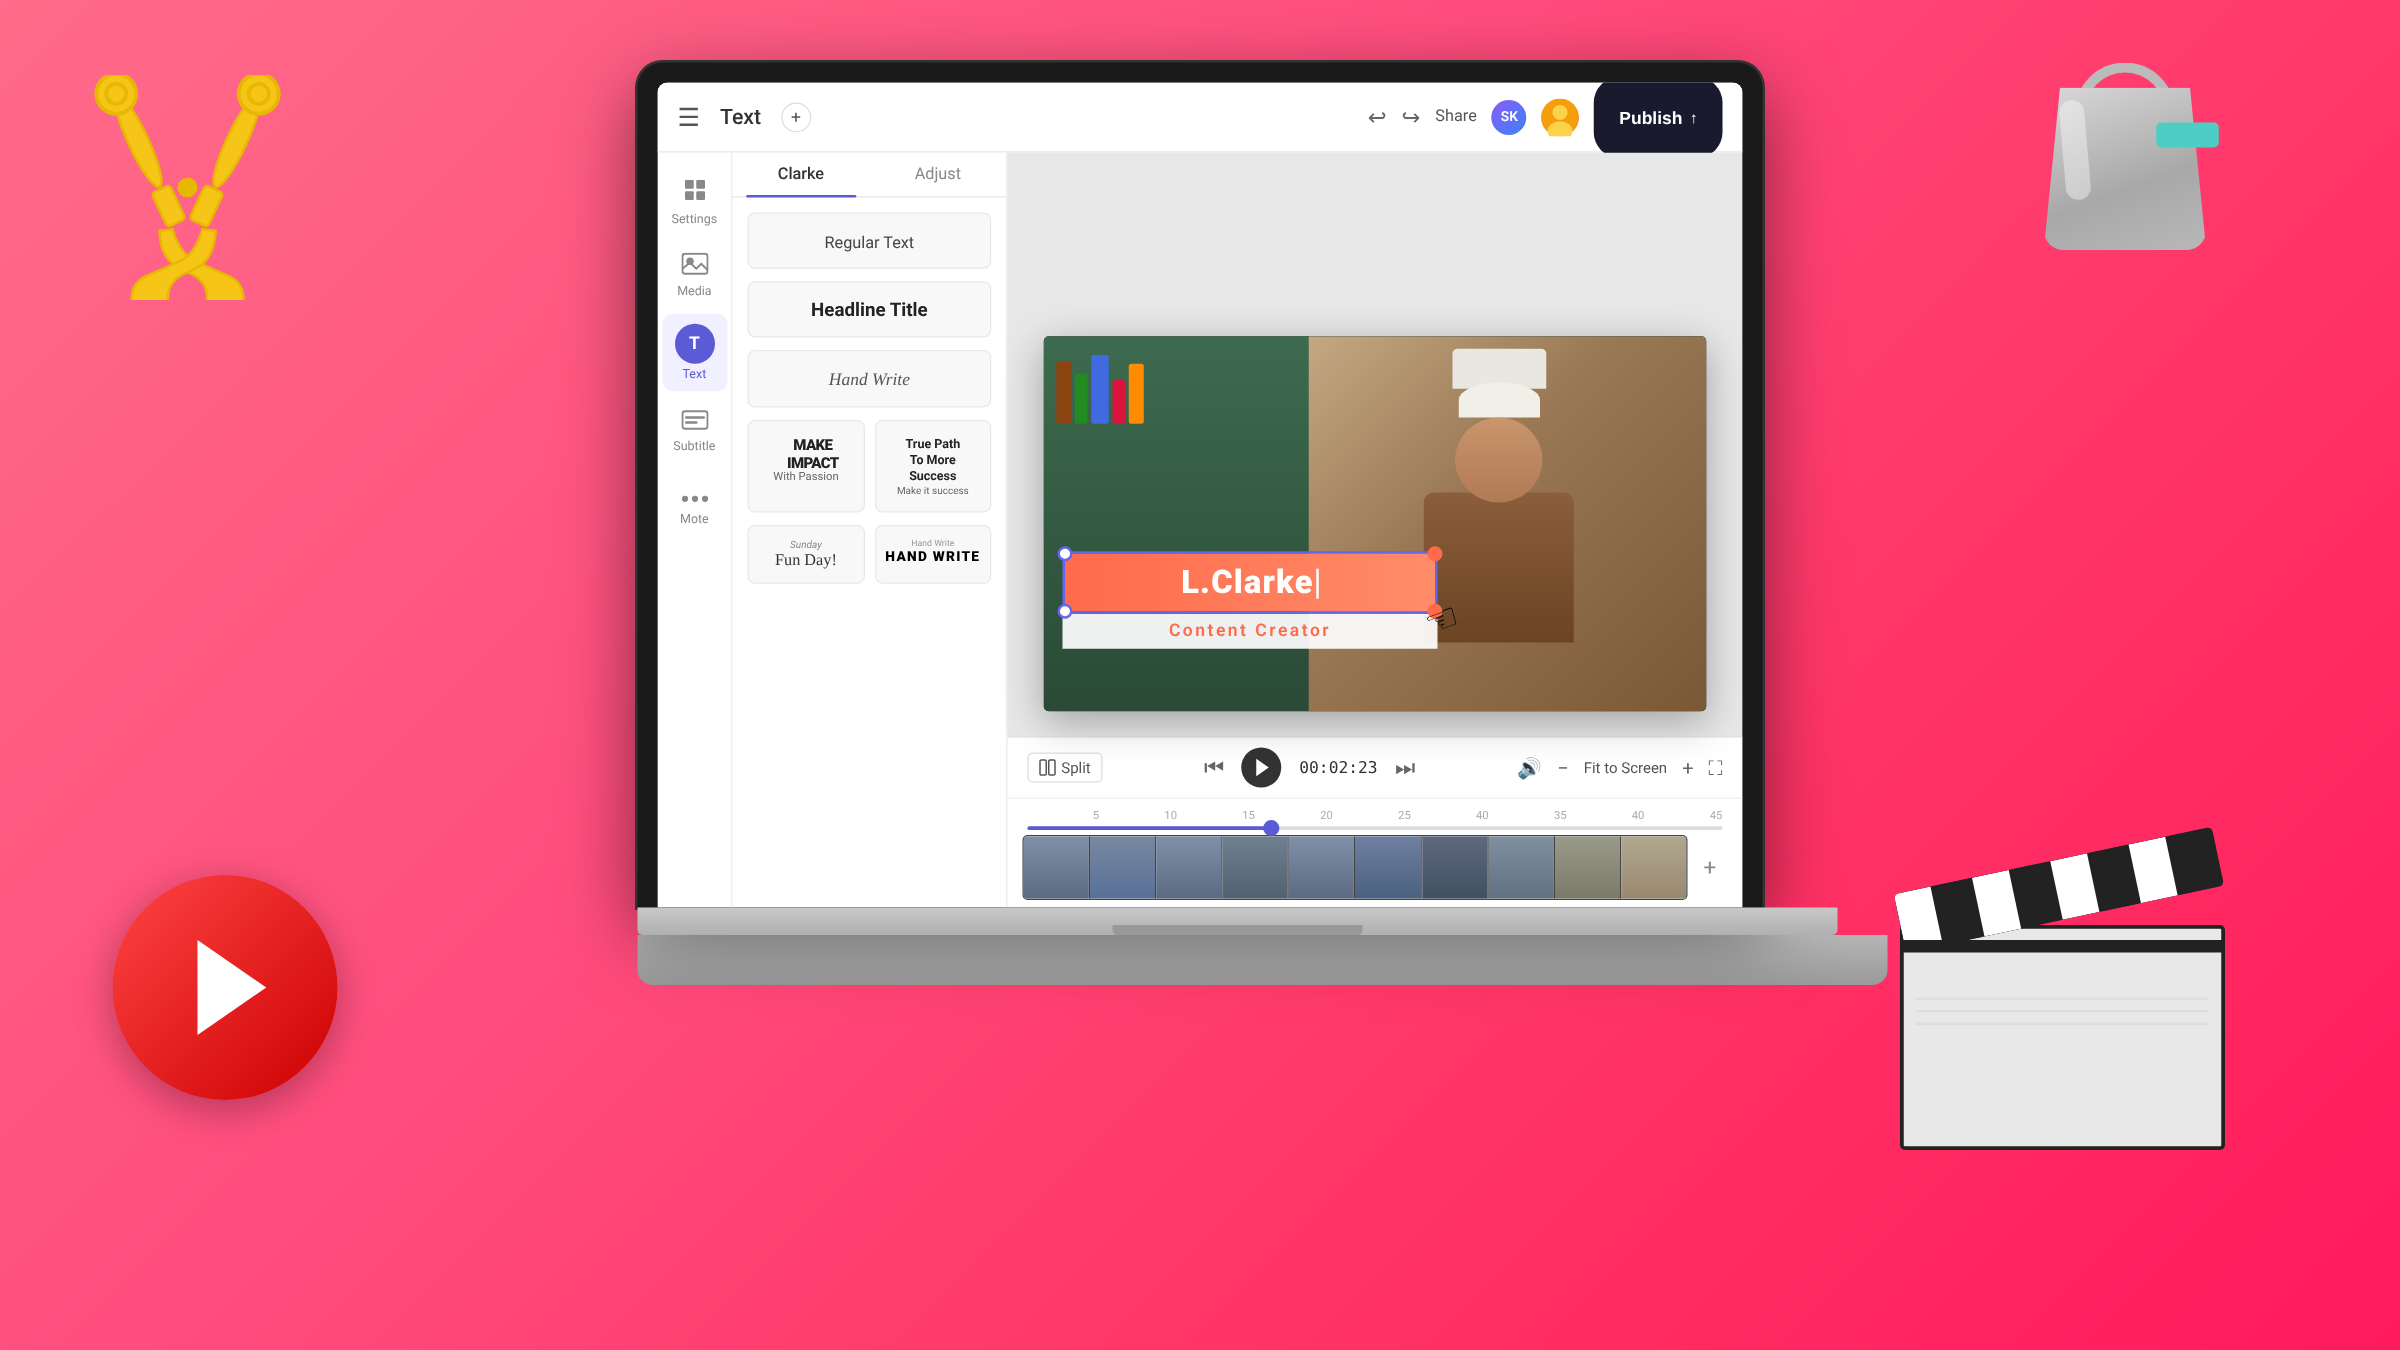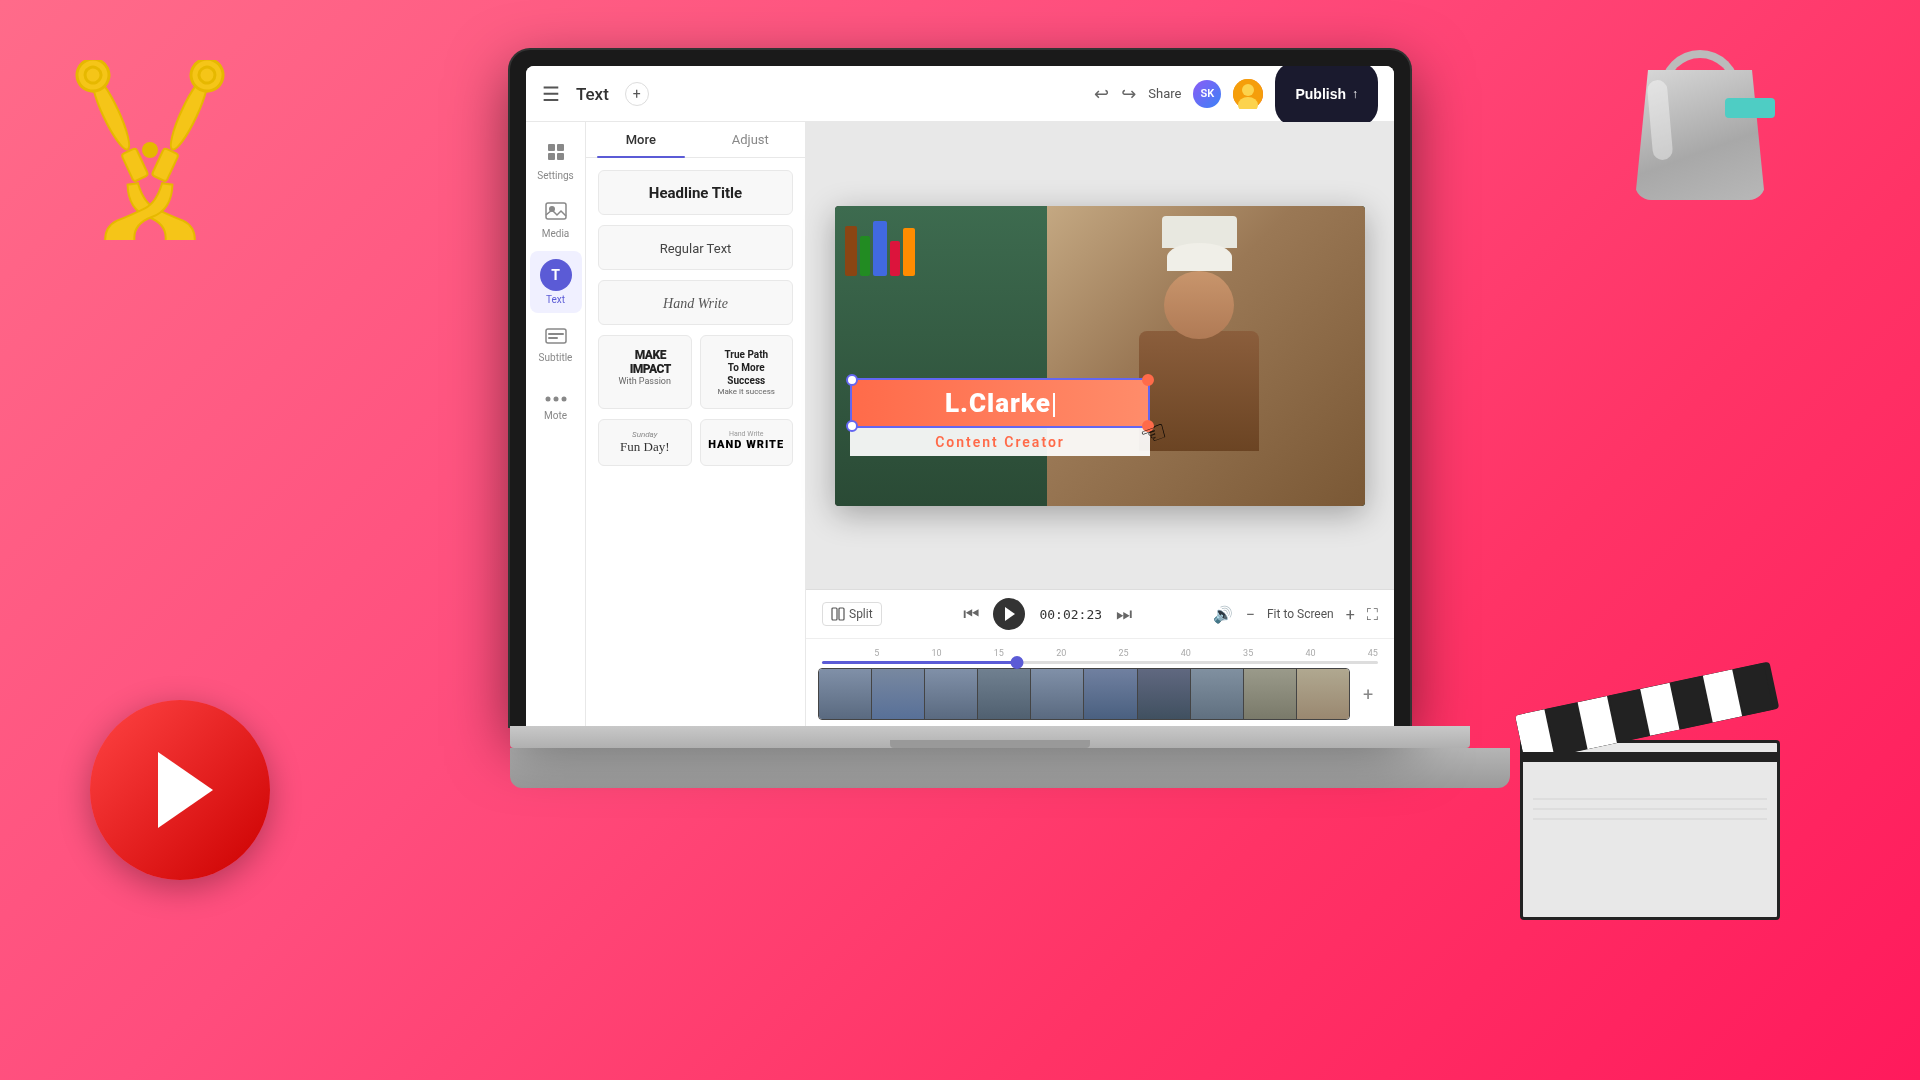--- a/index.html
+++ b/index.html
@@ -397,22 +397,23 @@
     .preview-area {
       flex: 1;
       display: flex;
       flex-direction: column;
       background: #e8e8e8;
       position: relative;
     }
     .preview-canvas {
       flex: 1;
       display: flex;
-      align-items: center;
+      align-items: flex-end;
       justify-content: center;
+      padding: 20px;
     }
     .video-preview {
       width: 530px;
       height: 300px;
       background: #2a2a2a;
       border-radius: 4px;
       position: relative;
       overflow: hidden;
       box-shadow: 0 8px 32px rgba(0,0,0,0.3);
     }
@@ -820,29 +821,29 @@
                     <circle cx="11" cy="3" r="2.5" fill="#888"></circle>
                     <circle cx="19" cy="3" r="2.5" fill="#888"></circle>
                   </svg>
                 </div>
                 <span class="sidebar-icon-label">Mote</span>
               </div>
             </div>
 
             <div class="text-panel">
               <div class="panel-tabs">
-                <div class="panel-tab active">More</div>
+                <div class="panel-tab active">Clarke</div>
                 <div class="panel-tab">Adjust</div>
               </div>
               <div class="text-styles">
                 <div class="text-style-item">
+                  <span class="text-style-regular">Regular Text</span>
+                </div>
+                <div class="text-style-item">
                   <span class="text-style-headline">Headline Title</span>
-                </div>
-                <div class="text-style-item">
-                  <span class="text-style-regular">Regular Text</span>
                 </div>
                 <div class="text-style-item">
                   <span class="text-style-handwrite">Hand Write</span>
                 </div>
                 <div class="text-styles-row">
                   <div class="text-style-impact">
                     <div class="impact-main">MAKE IMPACT</div>
                     <div class="impact-sub">With Passion</div>
                   </div>
                   <div class="text-style-impact">

